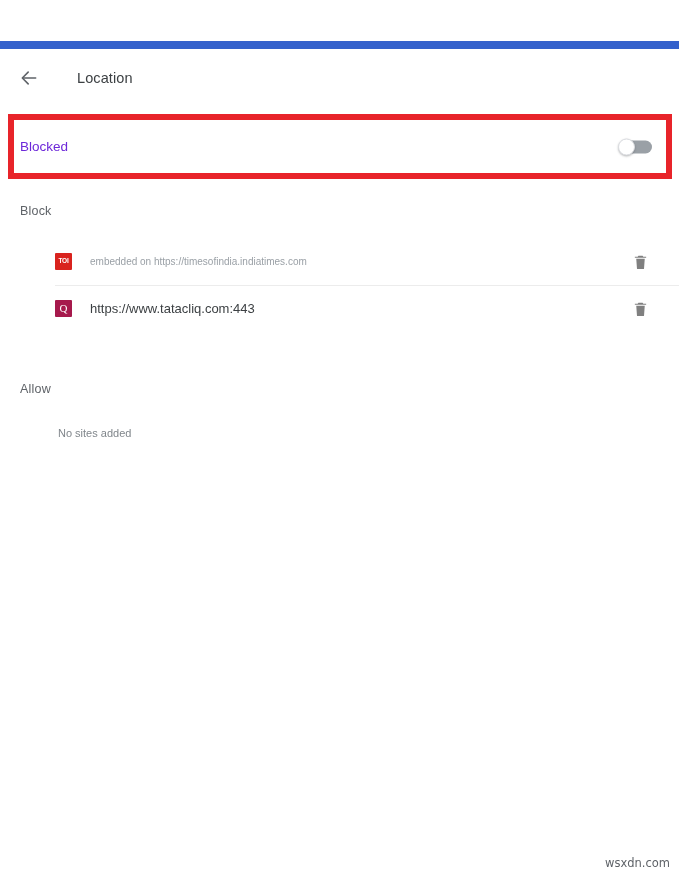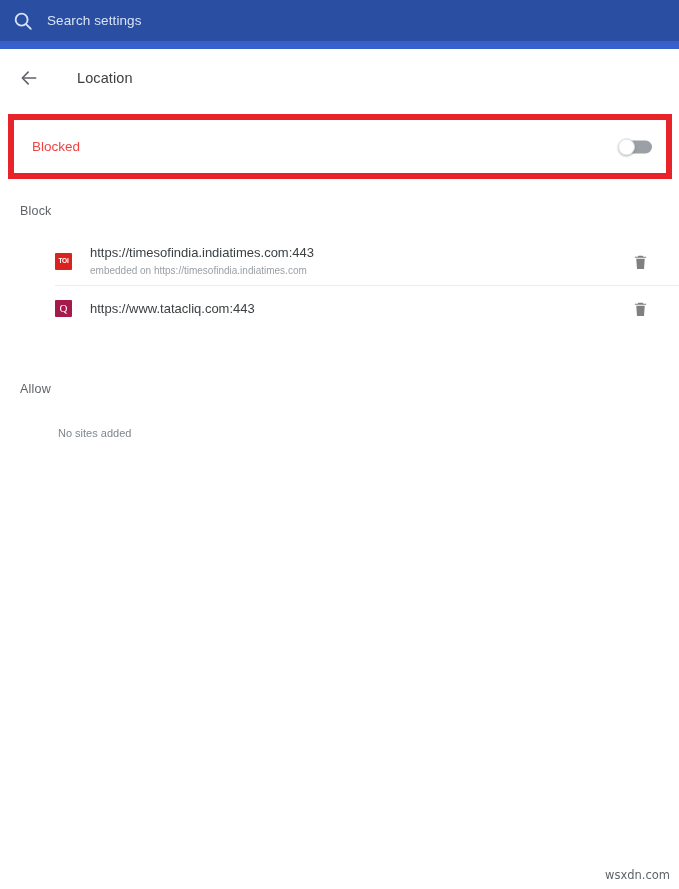--- a/index.html
+++ b/index.html
@@ -93,23 +93,23 @@
     position: absolute;
     left: 0;
     top: 119px;
     width: 679px;
     height: 55px;
     display: flex;
     align-items: center;
     background: transparent;
   }
   .toggle-label {
-    margin-left: 32px;
+    margin-left: 20px;
     font-size: 13.5px;
-    color: #ef4444;
+    color: #6d28d9;
   }
   .toggle-switch {
     position: absolute;
     right: 27px;
     top: 50%;
     transform: translateY(-50%);
     width: 34px;
     height: 15px;
     cursor: pointer;
   }
@@ -228,40 +228,31 @@
     left: 58px;
     top: 427px;
     font-size: 11px;
     color: #80868b;
   }
 
   
   .watermark {
     position: absolute;
     right: 9px;
-    bottom: 7px;
+    bottom: 19px;
     font-size: 11.5px;
     color: #5f6368;
     font-family: "DejaVu Sans", sans-serif;
   }
 </style>
 </head>
 <body>
 
 <div class="page">
 
-  <div class="search-header">
-    <div class="search-icon">
-      <svg width="22" height="22" viewBox="0 0 24 24" fill="none" stroke="#dbe3f5" stroke-width="2" stroke-linecap="round">
-        <circle cx="10.5" cy="10.5" r="6.5"></circle>
-        <line x1="15.6" y1="15.6" x2="20.5" y2="20.5"></line>
-      </svg>
-    </div>
-    <div class="search-placeholder">Search settings</div>
-  </div>
   <div class="search-header-strip"></div>
 
   <div class="sub-header">
     <div class="back-arrow">
       <svg width="20" height="20" viewBox="0 0 24 24" fill="none" stroke="#5f6368" stroke-width="1.9" stroke-linecap="round" stroke-linejoin="round">
         <line x1="20" y1="12" x2="4.5" y2="12"></line>
         <polyline points="11,5 4,12 11,19"></polyline>
       </svg>
     </div>
     <div class="page-title">Location</div>
@@ -279,21 +270,20 @@
 
   <div class="section-heading heading-block">Block</div>
 
   <div class="site-list">
 
     <div class="site-row">
       <div class="favicon favicon-toi">
         <span>TOI</span>
       </div>
       <div class="site-text">
-        <div class="site-url">https://timesofindia.indiatimes.com:443</div>
         <div class="site-sub">embedded on https://timesofindia.indiatimes.com</div>
       </div>
       <div class="trash-btn">
         <svg width="17" height="18" viewBox="0 0 24 24" fill="#808080">
           <path d="M9 3h6l1 1.5h4V6H4V4.5h4L9 3z"></path>
           <path d="M6 7.5h12l-1 13.5a1 1 0 0 1-1 1H8a1 1 0 0 1-1-1L6 7.5z"></path>
         </svg>
       </div>
     </div>
 

